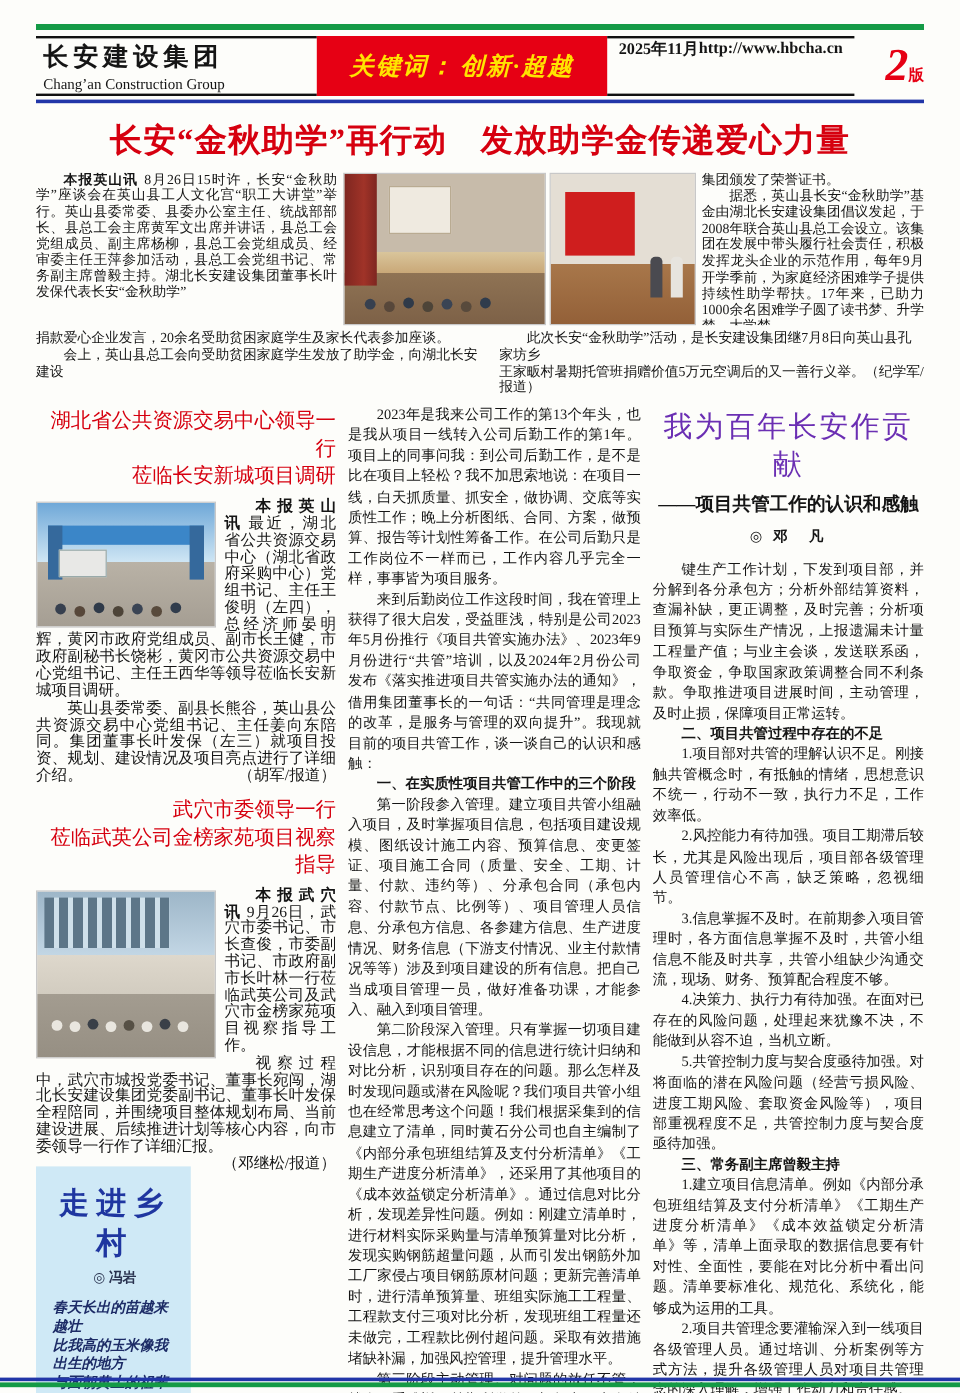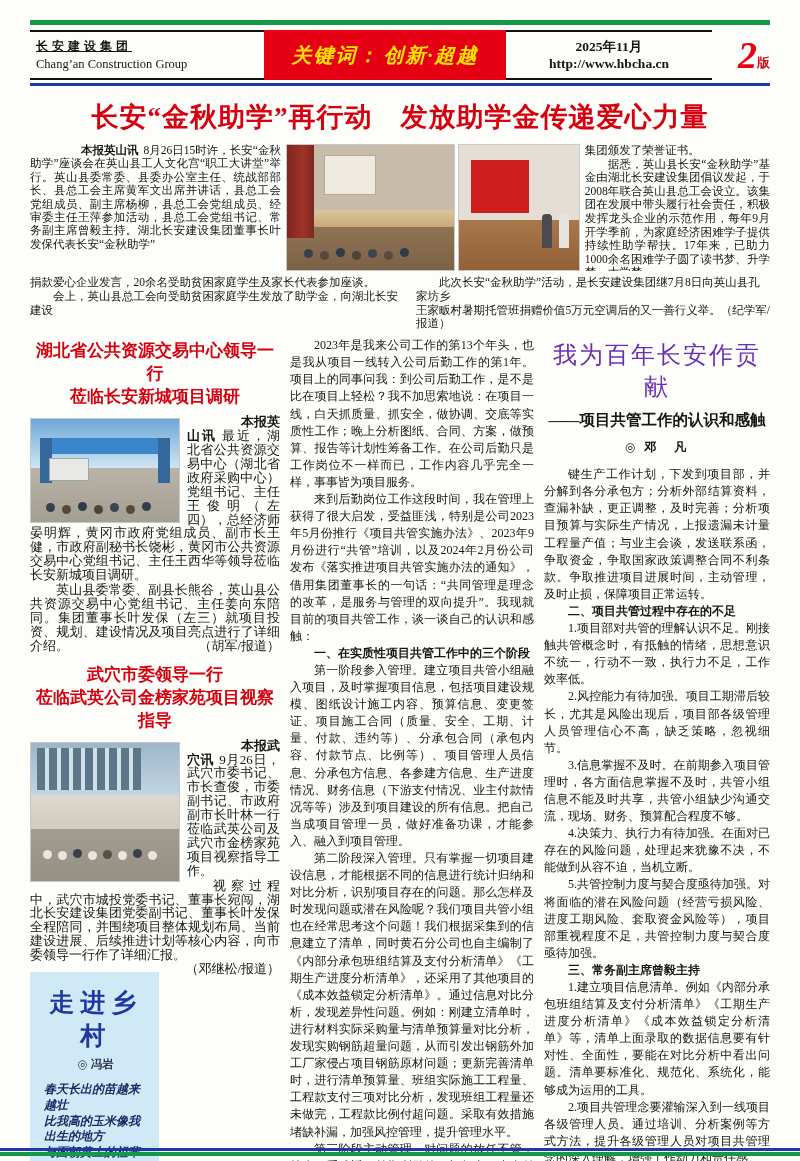--- a/index.html
+++ b/index.html
@@ -5,40 +5,40 @@
   html,body{margin:0;padding:0;background:#e9e9e9;}
   .page{position:relative;width:800px;height:1161px;margin:0 auto;background:#fdfdfa;
         font-family:"Liberation Serif","DejaVu Serif",serif;color:#151515;overflow:hidden;}
   .inner{padding:0 30px;}
 
   
   .green-bar{height:5px;background:#149a46;margin-top:20px;}
   .mast-row{display:flex;align-items:stretch;height:50px;margin-top:5px;}
   .mast-left{width:228px;border-top:2px solid #111;border-bottom:2px solid #111;
              display:flex;flex-direction:column;justify-content:center;padding-left:6px;}
-  .org-cn{font-weight:bold;font-size:12px;letter-spacing:4px;text-decoration:underline;}
+  .org-cn{font-weight:bold;font-size:21px;letter-spacing:4px;}
   .org-en{font-size:12.5px;margin-top:2px;}
   .mast-center{width:242px;background:#e60014;color:#ffe400;display:flex;align-items:center;
                justify-content:center;font-weight:bold;font-style:italic;font-size:20px;letter-spacing:2px;}
   .kw-text{margin-left:4px;}
   .mast-right{flex:1;border-top:2px solid #111;border-bottom:2px solid #111;
-              display:flex;flex-direction:column;justify-content:center;text-align:center;
+              display:flex;flex-direction:row;justify-content:center;text-align:center;
               font-size:13.5px;font-weight:bold;}
   .page-num{width:58px;display:flex;align-items:center;justify-content:flex-end;color:#e60014;}
   .page-num .num{font-size:38px;font-weight:bold;font-style:italic;line-height:1;}
   .page-num .ban{font-size:13px;font-weight:bold;margin-top:16px;}
   .blue-rule{height:3px;background:#2236a8;margin-top:3px;}
 
   
   .lead-title{color:#d6000f;font-weight:bold;font-size:27px;text-align:center;
               letter-spacing:1px;margin:13px 0 9px 0;}
   .lead-row{display:flex;height:127px;}
   .lead-col1{width:252px;font-size:11.5px;line-height:13.4px;text-align:justify;overflow:hidden;}
   .lead-col1 p{margin:0;text-indent:2em;}
-  .dl{margin-right:5px;margin-left:28px;}
+  .dl{margin-right:5px;}
   .lead-col3{width:186px;margin-left:5px;font-size:11.5px;line-height:13.6px;text-align:justify;overflow:hidden;}
   .lead-col3 p{margin:0;}
   .lead-col3 p.ind{text-indent:2em;}
   .lead-bottom{display:flex;font-size:11.5px;line-height:13.8px;margin-top:5px;}
   .lb-left{width:370px;margin-right:16px;}
   .lb-right{flex:1;}
   .lead-bottom .ind{text-indent:2em;}
 
   
   .photo{position:relative;overflow:hidden;border:1px solid #c8c8c8;box-sizing:border-box;}
@@ -68,21 +68,21 @@
   .crowd2{position:absolute;bottom:16%;left:8%;width:9px;height:9px;border-radius:50%;background:#e9e6df;
       box-shadow:15px 1px 0 #e9e6df,30px -1px 0 #3a4048,45px 1px 0 #e9e6df,60px 0 0 #565045,75px 1px 0 #e9e6df,90px -1px 0 #3a4048,105px 1px 0 #e9e6df;}
 
   
   .cols{display:flex;margin-top:6px;height:845px;}
   .col{overflow:hidden;}
   .col-left{width:250px;}
   .col-mid{width:244px;margin-left:10px;}
   .col-right{width:226px;margin-left:10px;}
 
-  .art-title{color:#d6000f;font-weight:bold;font-size:17px;text-align:center;line-height:23px;margin:2px 0 7px 0;}
+  .art-title{color:#d6000f;font-weight:normal;font-size:17px;text-align:right;line-height:23px;margin:2px 0 7px 0;}
   .art-body{font-size:13px;line-height:13.9px;text-align:justify;}
   .art-body p{margin:0 0 1px 0;text-indent:2em;}
   .byline{float:right;}
 
   .poem-box{background:#cfe9f6;margin-top:10px;padding:14px 12px 10px 14px;height:305px;overflow:hidden;}
   .poem-title{color:#1f36a0;font-weight:bold;font-size:25px;text-align:center;letter-spacing:6px;margin:0;}
   .poem-author{text-align:center;font-size:11.5px;color:#2a3350;margin:5px 0 10px 0;font-weight:bold;}
   .poem-stanza{margin-bottom:9px;}
   .poem-line{font-size:12px;line-height:15.8px;color:#1c2b66;font-style:italic;font-weight:bold;
              font-family:"DejaVu Serif","Liberation Serif",serif;}

